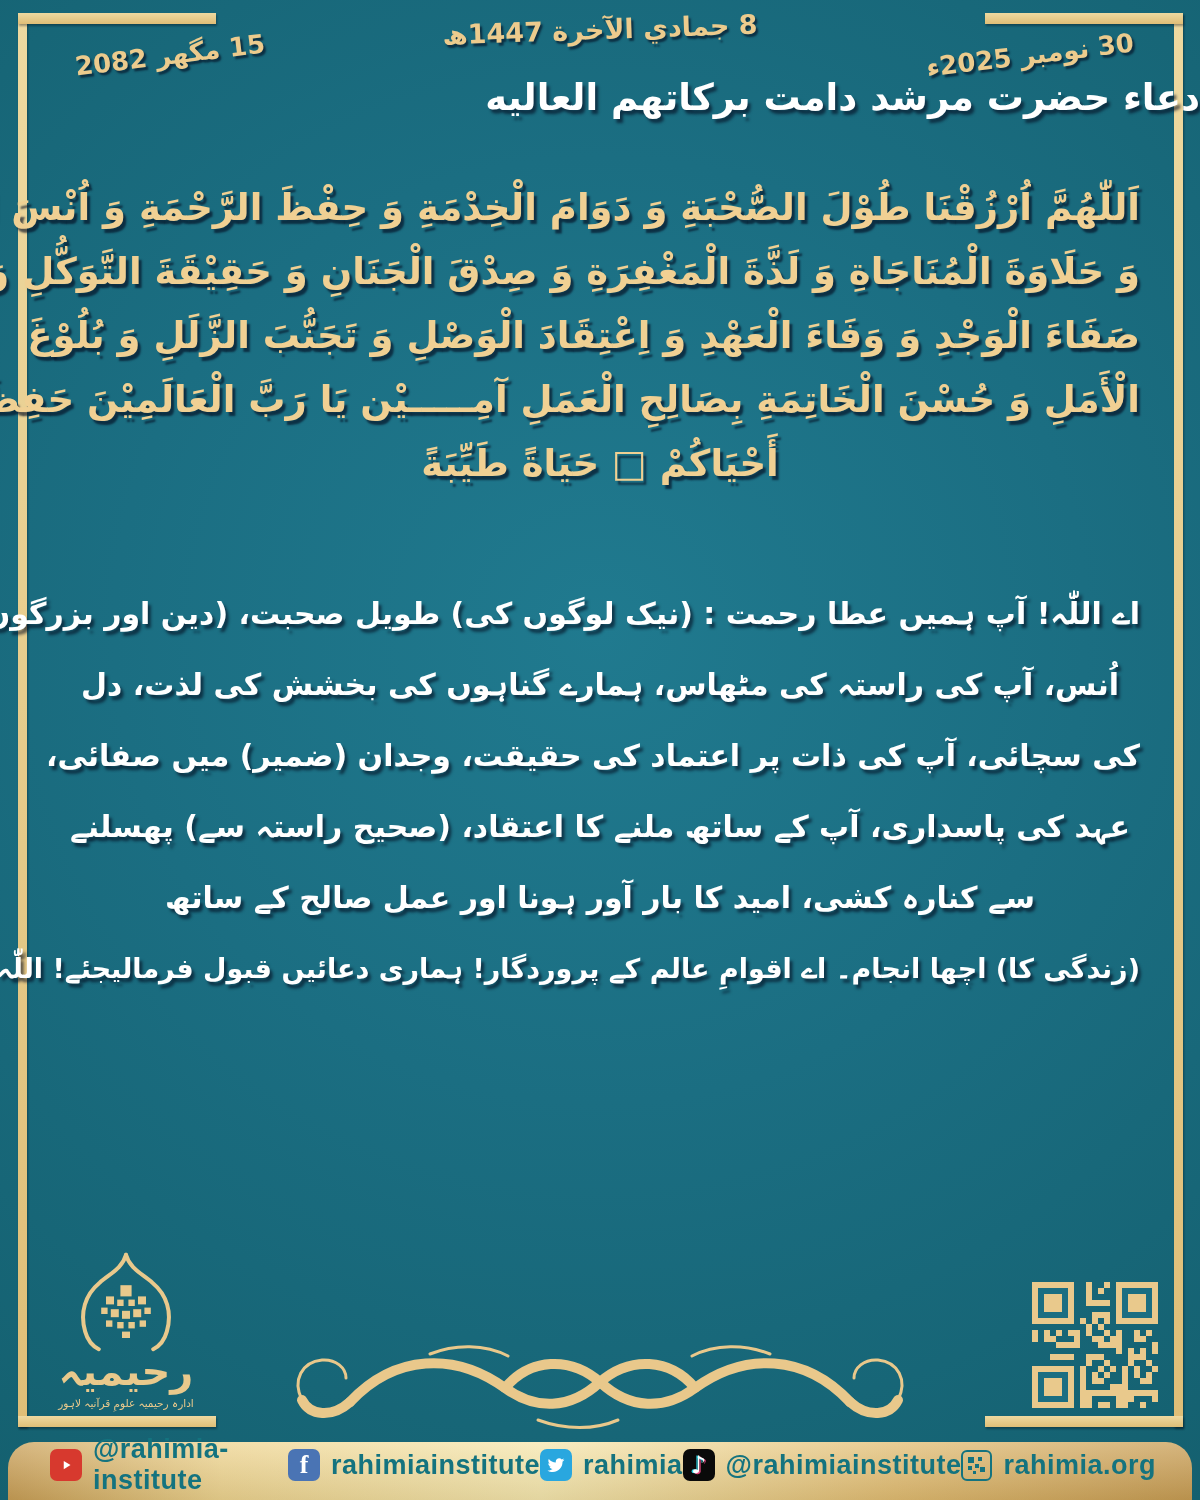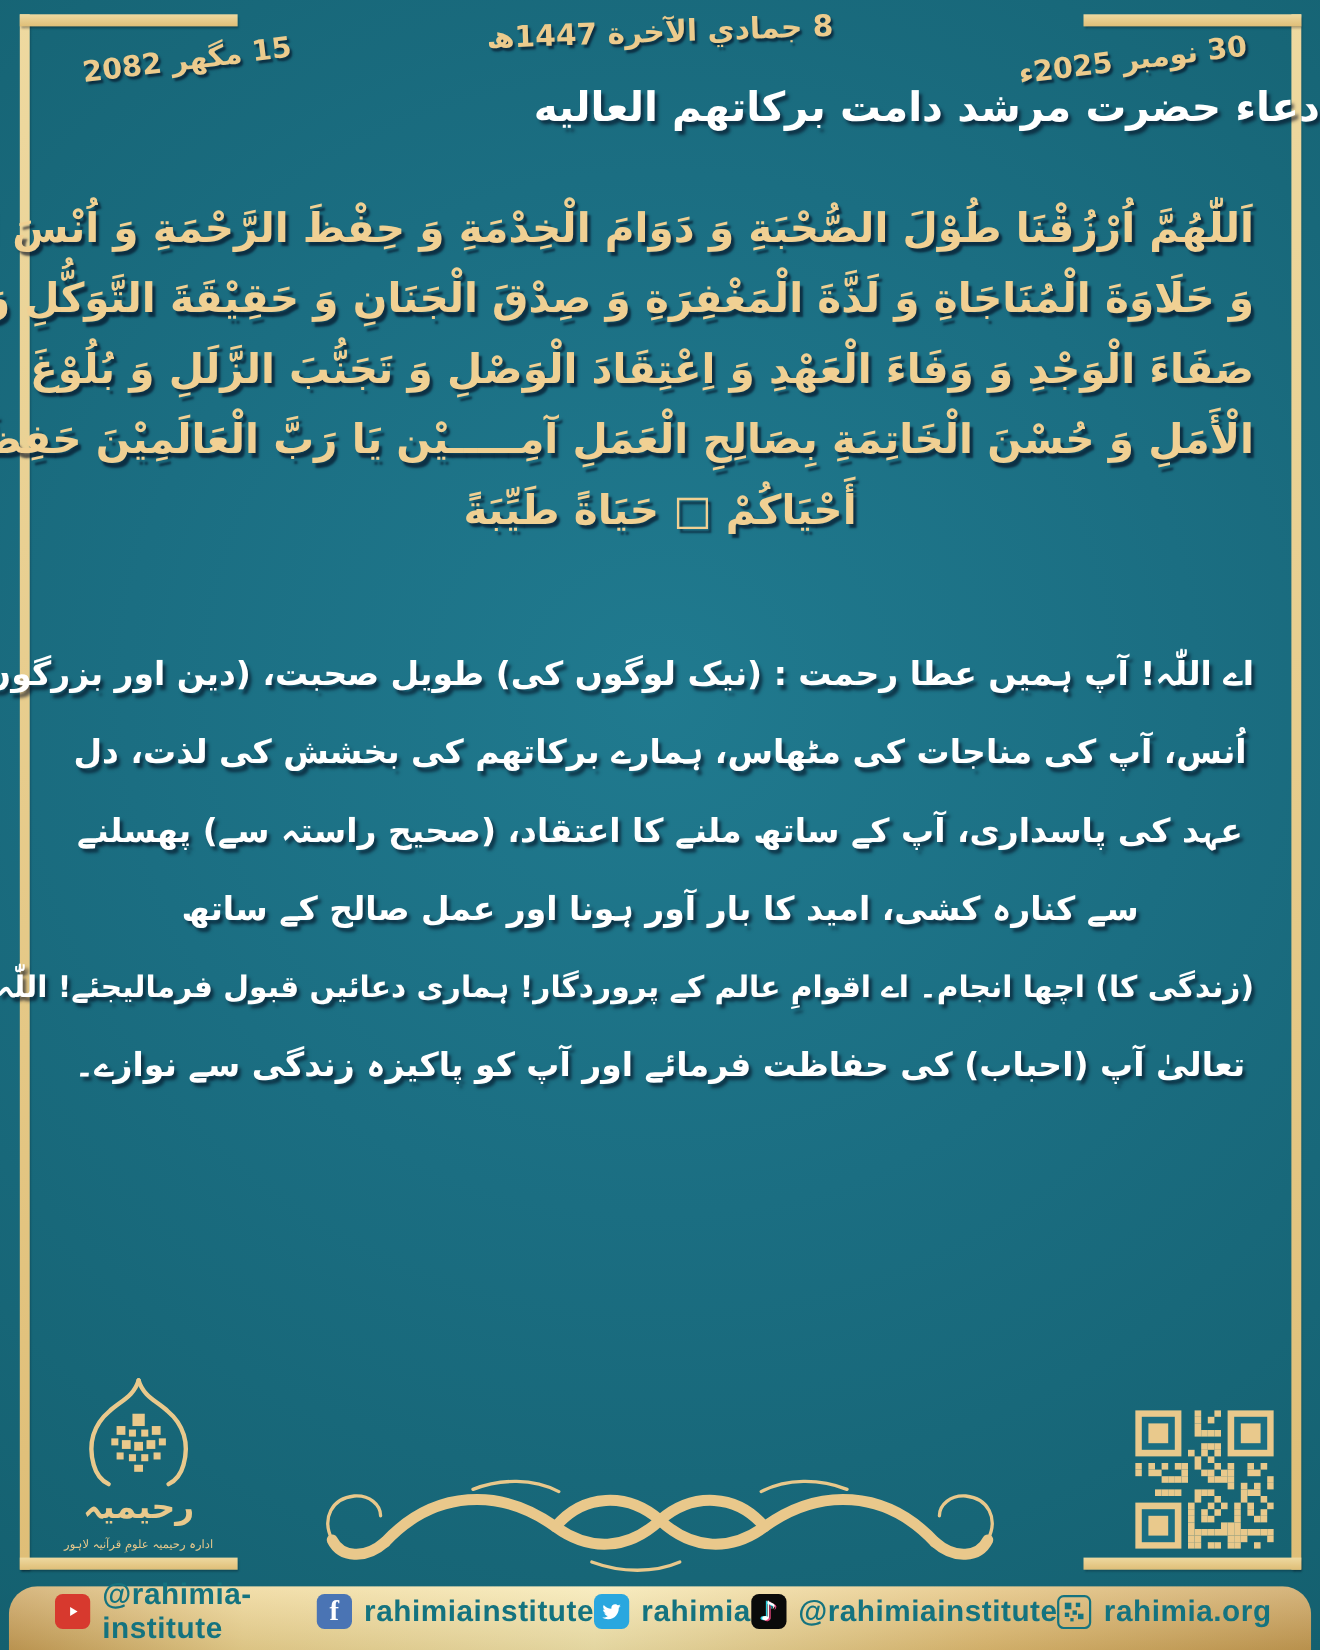--- a/index.html
+++ b/index.html
@@ -52,21 +52,21 @@
     direction:rtl;text-align:center;
     color:#ffffff;font-size:30px;font-weight:bold;line-height:71px;
     text-shadow:3px 4px 3px rgba(4,10,28,.6);
     white-space:nowrap;
   }
   .urdu-block .tight{font-size:27px;}
 
   
   .logo{position:absolute;left:48px;top:1250px;width:156px;text-align:center;}
   .logo svg{display:block;margin:0 auto;}
-  .logo-name{color:#e9c98c;font-size:30px;font-weight:bold;direction:rtl;line-height:30px;margin-top:-6px;letter-spacing:1px;}
+  .logo-name{color:#e9c98c;font-size:40px;font-weight:bold;direction:rtl;line-height:30px;margin-top:-6px;letter-spacing:1px;}
   .logo-subtitle{color:#e9c98c;font-size:10.5px;font-weight:normal;direction:rtl;margin-top:11px;white-space:nowrap;}
 
   
   .qr{position:absolute;left:1032px;top:1282px;width:126px;height:126px;}
 
   
   .flourish{position:absolute;left:280px;top:1332px;width:640px;height:108px;}
 
   
   .footer-bar{
@@ -112,25 +112,25 @@
   <div class="arabic-block" lang="ar">
     <div>اَللّٰهُمَّ اُرْزُقْنَا طُوْلَ الصُّحْبَةِ وَ دَوَامَ الْخِدْمَةِ وَ حِفْظَ الرَّحْمَةِ وَ اُنْسَ الطَّاعَةِ</div>
     <div>وَ حَلَاوَةَ الْمُنَاجَاةِ وَ لَذَّةَ الْمَغْفِرَةِ وَ صِدْقَ الْجَنَانِ وَ حَقِيْقَةَ التَّوَكُّلِ وَ</div>
     <div>صَفَاءَ الْوَجْدِ وَ وَفَاءَ الْعَهْدِ وَ اِعْتِقَادَ الْوَصْلِ وَ تَجَنُّبَ الزَّلَلِ وَ بُلُوْغَ</div>
     <div>الْأَمَلِ وَ حُسْنَ الْخَاتِمَةِ بِصَالِحِ الْعَمَلِ آمِـــــيْن يَا رَبَّ الْعَالَمِيْنَ حَفِظَكُمُ اللّٰهُ وَ</div>
     <div>أَحْيَاكُمْ □ حَيَاةً طَيِّبَةً</div>
   </div>
 
   <div class="urdu-block" lang="ur">
     <div>اے اللّٰہ! آپ ہمیں عطا رحمت : (نیک لوگوں کی) طویل صحبت، (دین اور بزرگوں</div>
-    <div>اُنس، آپ کی مناجات کی مٹھاس، ہمارے بركاتهم کی بخشش کی لذت، دل</div>
+    <div>اُنس، آپ کی راستہ کی مٹھاس، ہمارے گناہوں کی بخشش کی لذت، دل</div>
+    <div>کی سچائی، آپ کی ذات پر اعتماد کی حقیقت، وجدان (ضمیر) میں صفائی،</div>
     <div>عہد کی پاسداری، آپ کے ساتھ ملنے کا اعتقاد، (صحیح راستہ سے) پھسلنے</div>
     <div>سے کنارہ کشی، امید کا بار آور ہونا اور عمل صالح کے ساتھ</div>
     <div class="tight">(زندگی کا) اچھا انجام۔ اے اقوامِ عالم کے پروردگار! ہماری دعائیں قبول فرمالیجئے! اللّٰہ</div>
-    <div>تعالیٰ آپ (احباب) کی حفاظت فرمائے اور آپ کو پاکیزہ زندگی سے نوازے۔</div>
   </div>
 
   <div class="logo">
     <svg width="120" height="112" viewBox="0 0 150 140">
       <g stroke="#e9c98c" stroke-width="5" fill="none" stroke-linecap="round">
         <path d="M75,6 C70,24 54,30 42,41 C24,56 17,78 24,102 C27,113 33,120 41,124"></path>
         <path d="M75,6 C80,24 96,30 108,41 C126,56 133,78 126,102 C123,113 117,120 109,124"></path>
       </g>
       <g fill="#e9c98c">
         <rect x="68" y="44" width="14" height="14"></rect>

